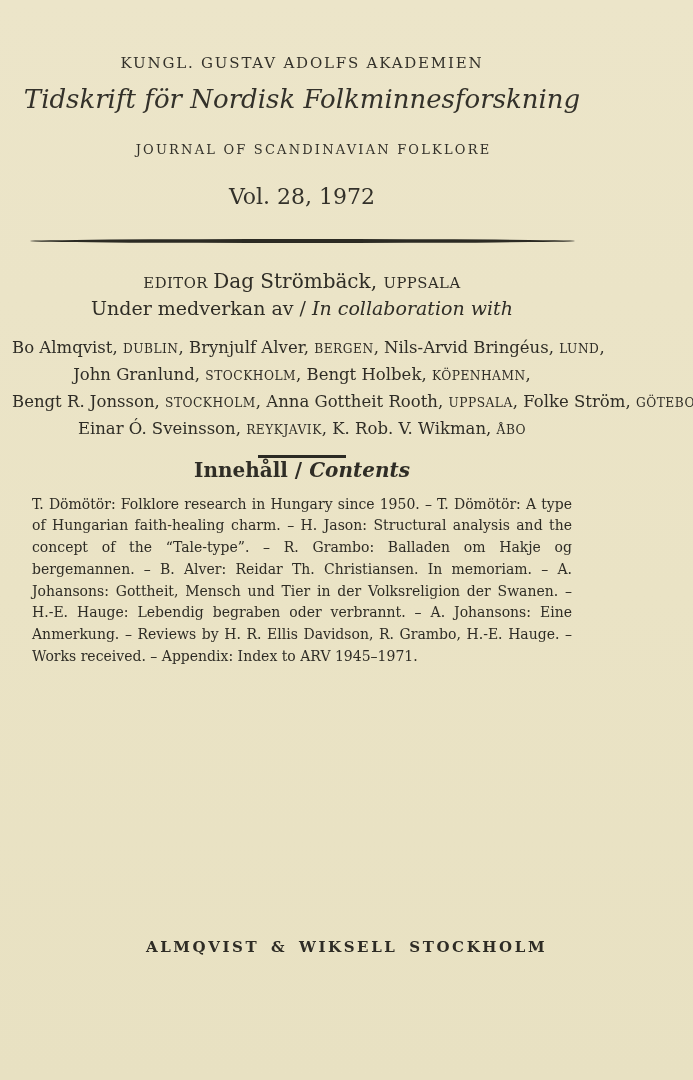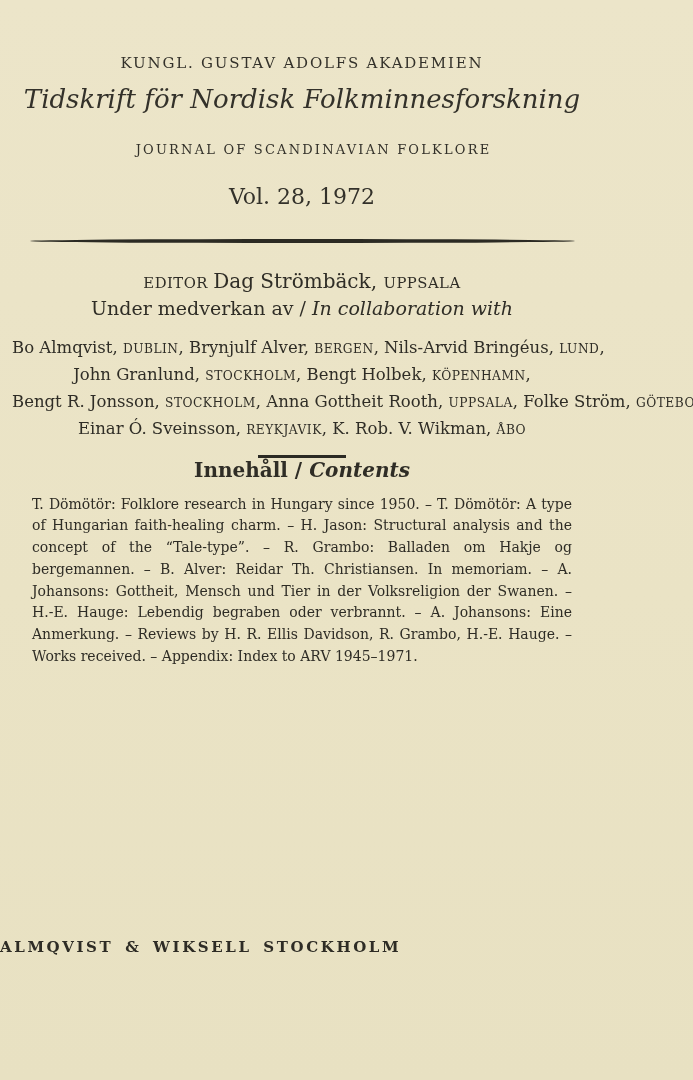--- a/index.html
+++ b/index.html
@@ -84,21 +84,21 @@
     margin: 12px auto 0 auto;
     width: 540px;
     font-size: 14px;
     line-height: 21.8px;
     text-align: justify;
     color: #2e2c25;
   }
   .publisher {
     position: absolute;
     left: 0; top: 938px; width: 693px;
-    text-align: left;
+    text-align: center;
     font-size: 15px;
     font-weight: bold;
     letter-spacing: 2.6px;
     word-spacing: 4px;
     color: #2e2c25;
   }
 </style>
 </head>
 <body>
 

